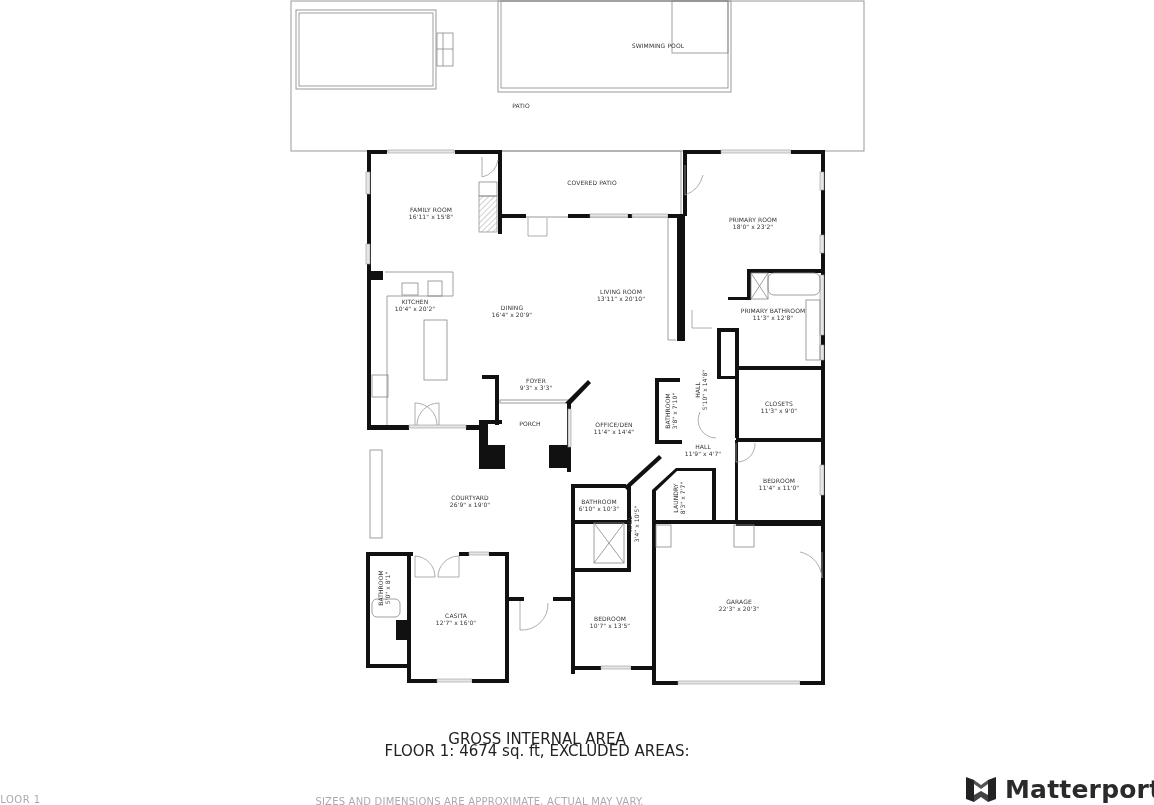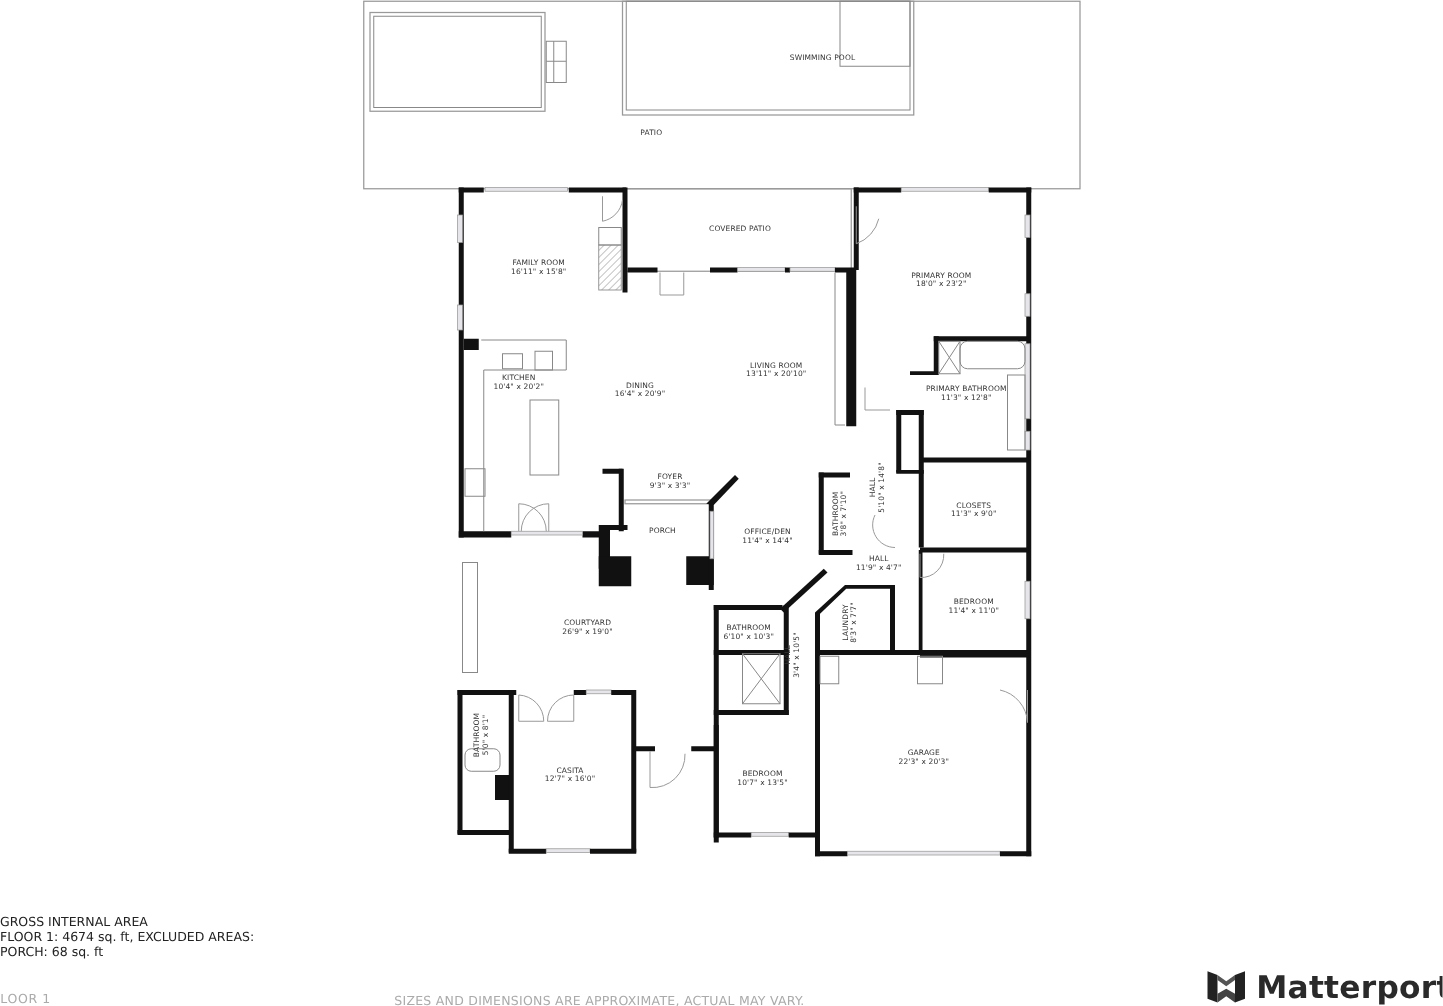--- a/index.html
+++ b/index.html
@@ -5,21 +5,21 @@
   html, body { margin:0; padding:0; background:#ffffff; }
   body { width:1154px; height:805px; position:relative; overflow:hidden;
          font-family:"DejaVu Sans", "Liberation Sans", sans-serif; color:#222; }
   #plan { position:absolute; left:0; top:0; width:1154px; height:805px; }
   .lbl { font-family:"DejaVu Sans", sans-serif; font-size:6px; fill:#333; text-anchor:middle; letter-spacing:0.1px; }
   .wall { fill:#111; }
   .thin { fill:none; stroke:#999; stroke-width:1; }
   .thin2 { fill:none; stroke:#888; stroke-width:0.8; }
   .win { fill:#e6e6ea; stroke:#999; stroke-width:0.6; }
   .door { fill:none; stroke:#999; stroke-width:0.8; }
-  .footer { position:absolute; left:0; top:733px; width:1074px; font-size:10px; line-height:12.2px; color:#222; }
+  .footer { position:absolute; left:0; top:733px; width:1074px; text-align:center; font-size:15px; line-height:12.2px; color:#222; }
   .footer div { white-space:nowrap; }
   .disclaimer { position:absolute; left:0; top:796px; width:959px; text-align:center; font-size:10px; color:#aaa; letter-spacing:0.2px; }
   .floor-label { position:absolute; left:-6px; top:794px; font-size:10px; color:#aaa; letter-spacing:0.5px; }
   .brand { position:absolute; left:965px; top:772px; height:34px; display:flex; align-items:center; }
   .brand .name { font-family:"DejaVu Sans", sans-serif; font-weight:bold; font-size:25px; color:#2a2a2a; margin-left:8px; letter-spacing:0.2px; }
 </style>
 </head>
 <body>
 
 <svg id="plan" viewBox="0 0 1154 805" xmlns="http://www.w3.org/2000/svg">
@@ -273,21 +273,20 @@
     <text class="lbl" x="610" y="628">10'7" x 13'5"</text>
 
     <text class="lbl" x="739" y="604">GARAGE</text>
     <text class="lbl" x="739" y="611">22'3" x 20'3"</text>
   </g>
 </svg>
 
 <div class="footer">
   <div>GROSS INTERNAL AREA</div>
   <div>FLOOR 1: 4674 sq. ft, EXCLUDED AREAS:</div>
-  <div>PORCH: 68 sq. ft</div>
 </div>
 <div class="disclaimer">SIZES AND DIMENSIONS ARE APPROXIMATE, ACTUAL MAY VARY.</div>
 
 <div class="floor-label">FLOOR 1</div>
 
 <div class="brand">
   <svg width="32" height="32" viewBox="0 0 32 32">
     <polygon points="1,4 9,7 9,29 1,26" fill="#222"></polygon>
     <polygon points="9,7 16,12 23,7 23,11 16,16 9,11" fill="#555"></polygon>
     <polygon points="23,7 31,4 31,26 23,29" fill="#222"></polygon>

